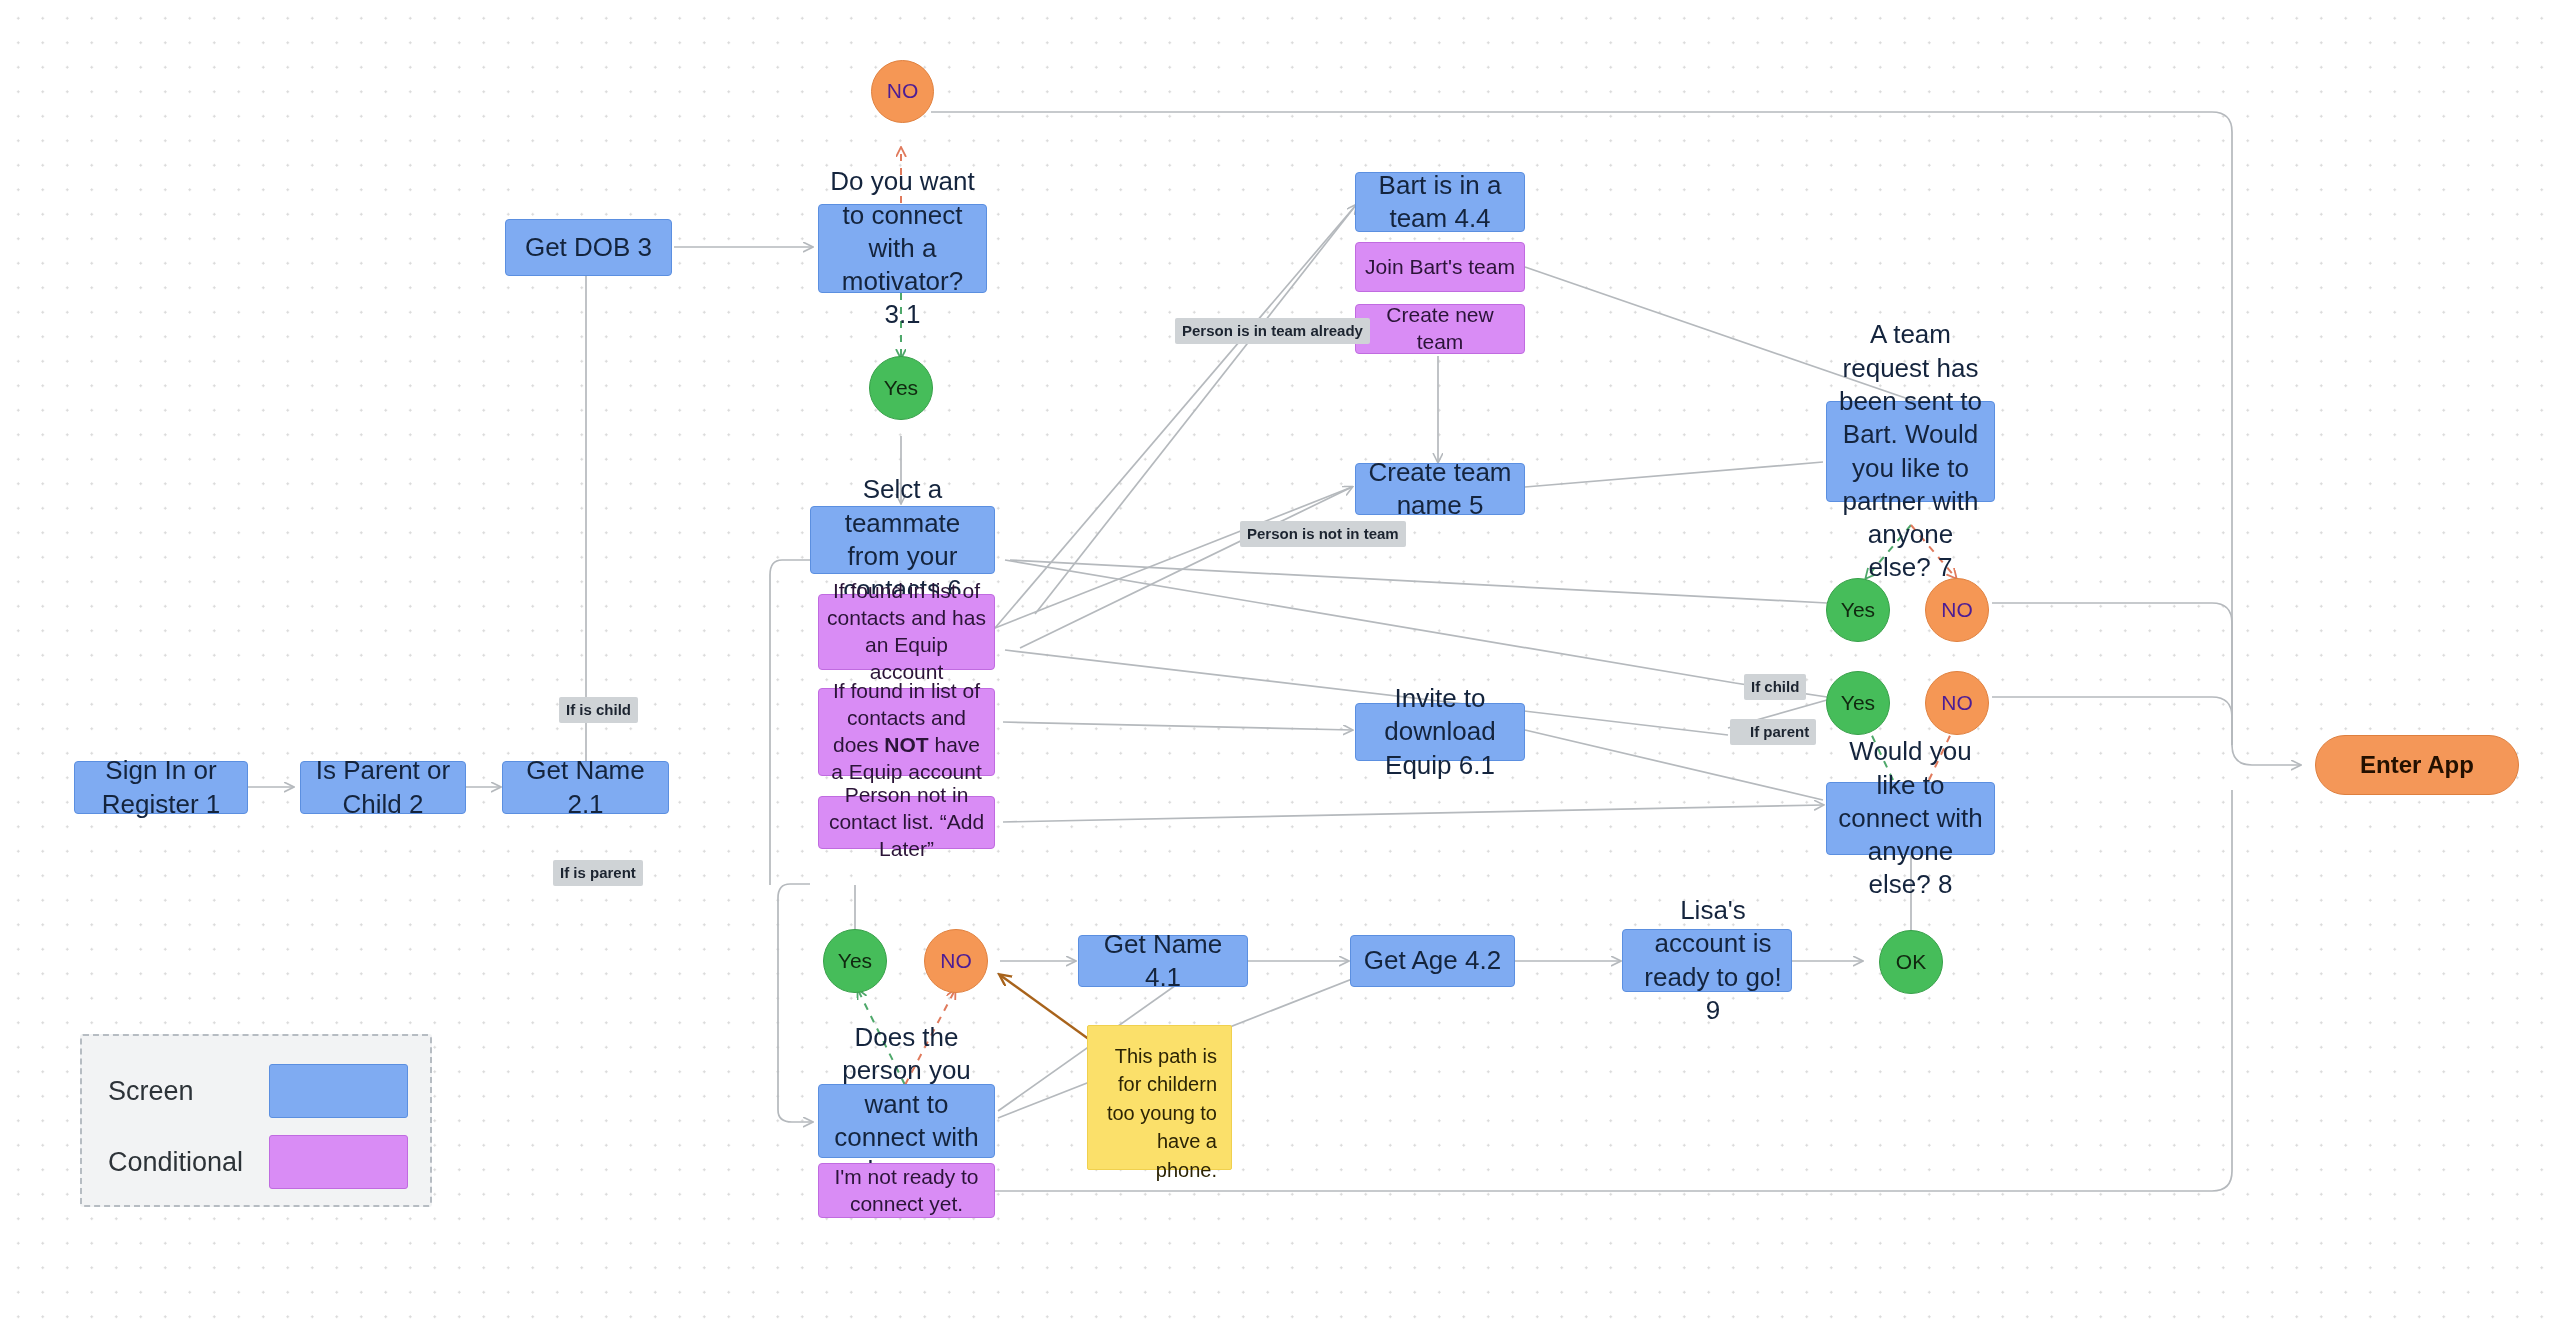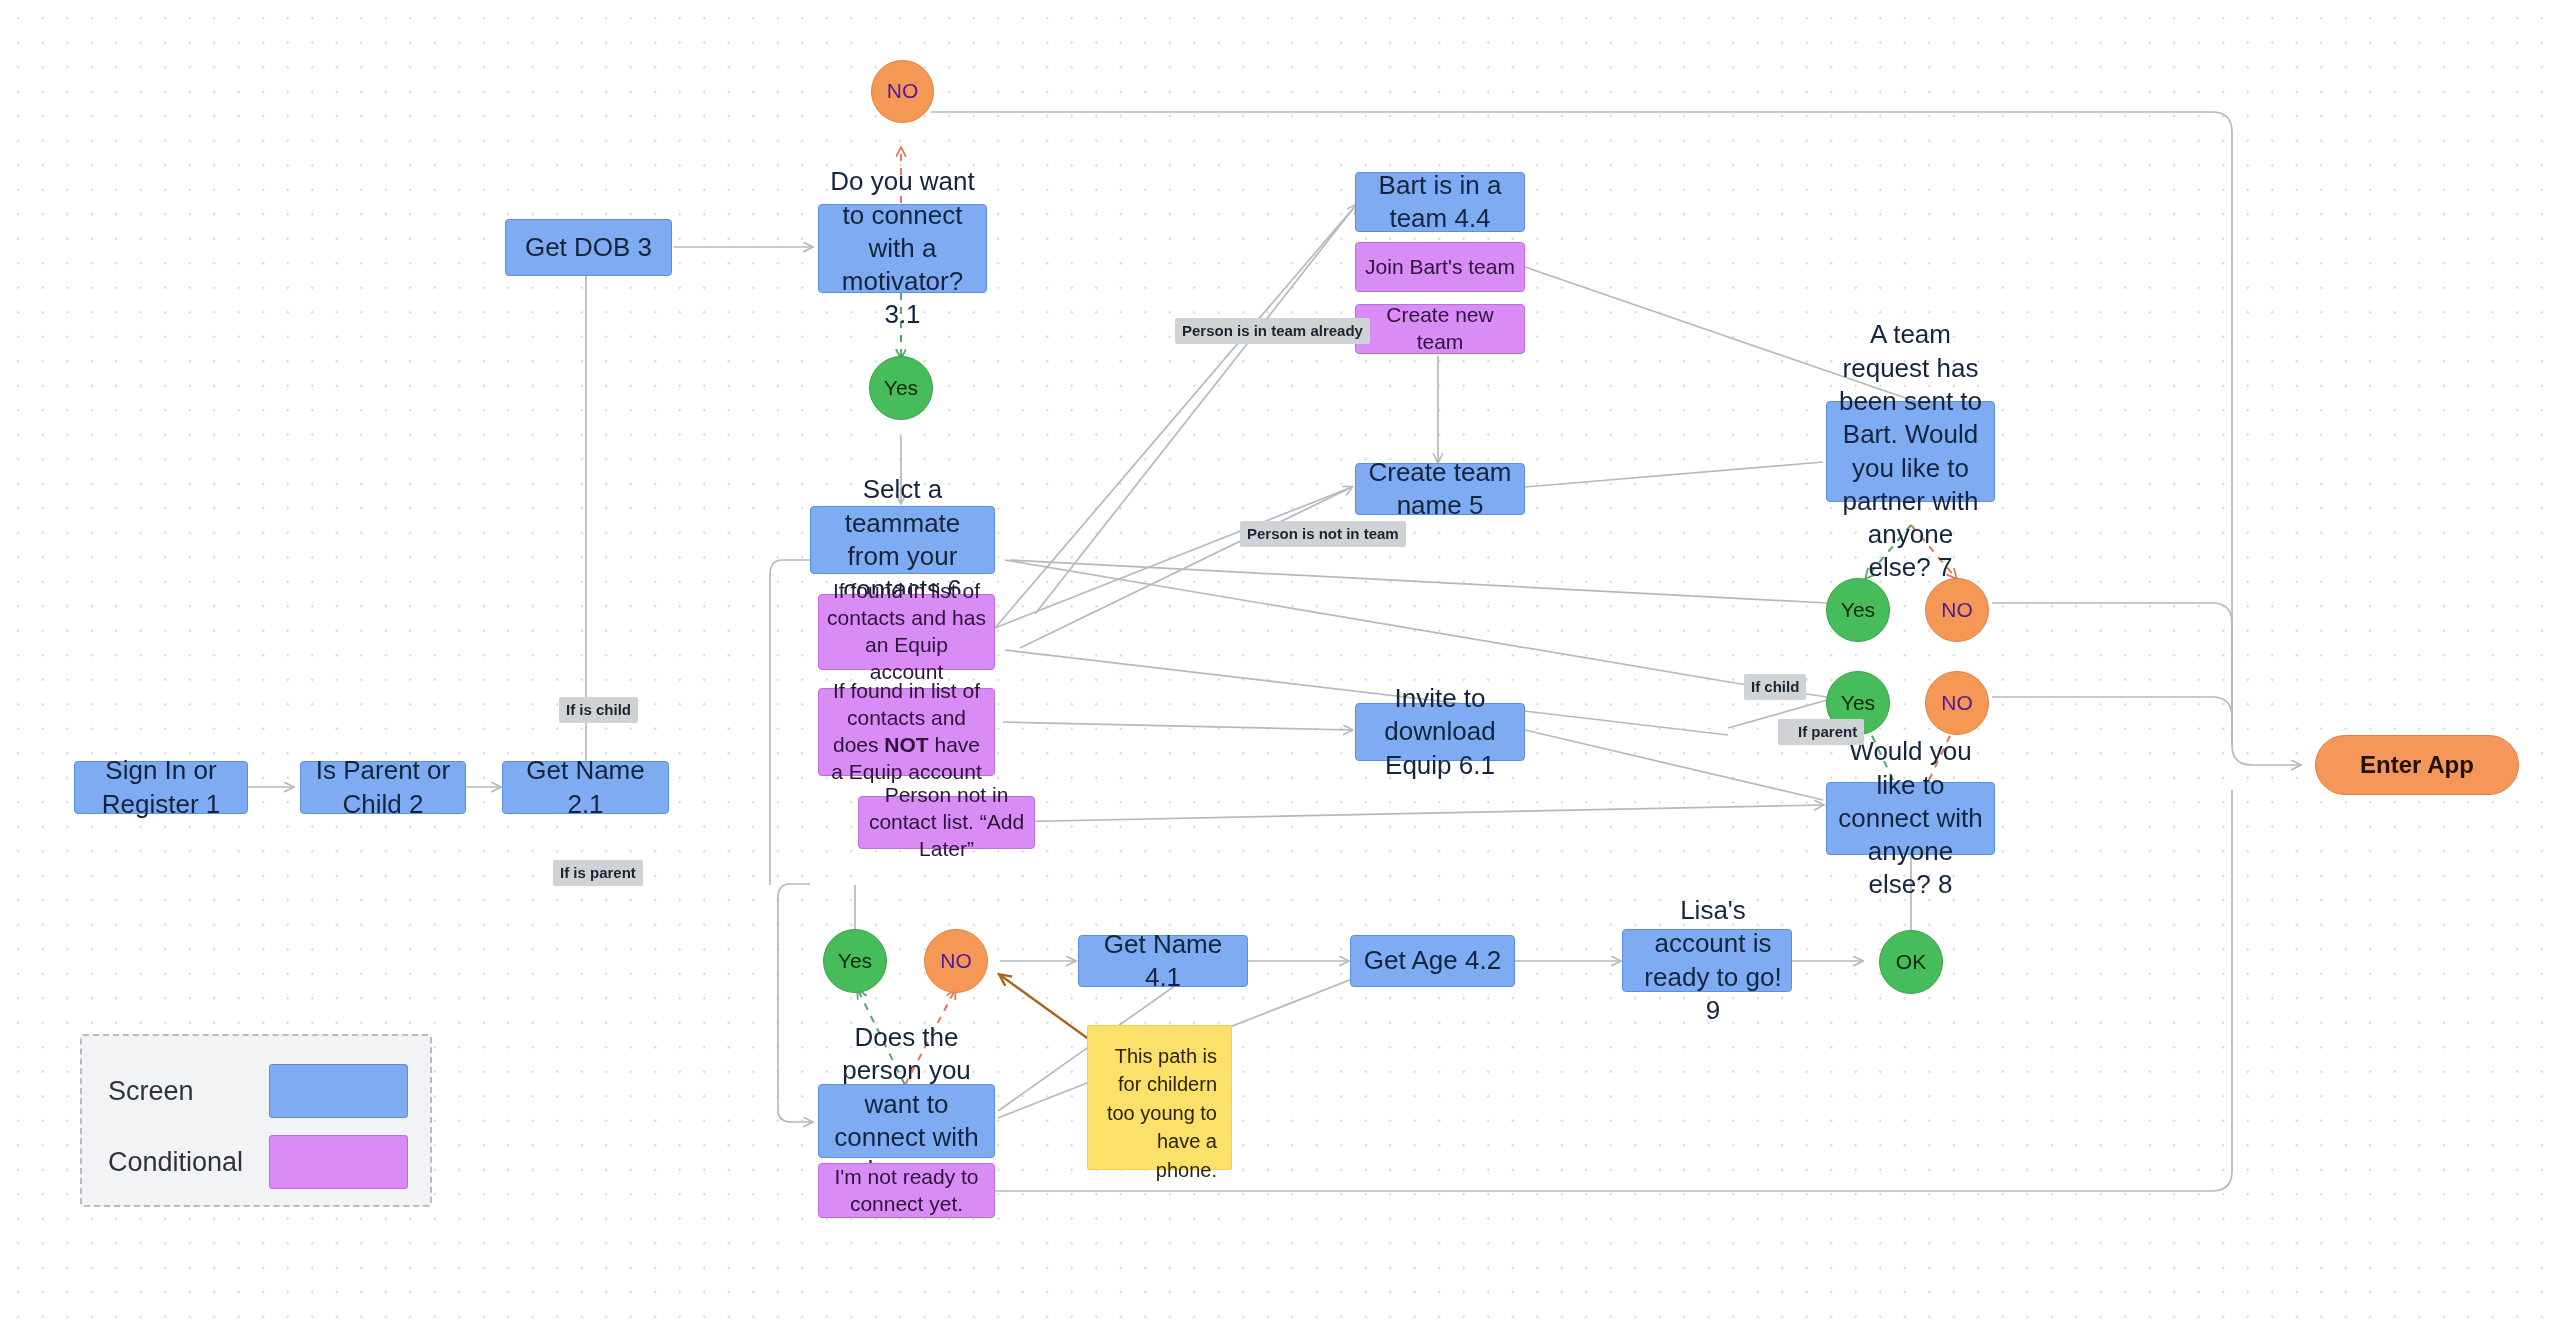--- a/index.html
+++ b/index.html
@@ -181,21 +181,21 @@
   <div class="node yes" style="left:869px;top:356px;width:64px;height:64px;">Yes</div>
 
   <div class="node screen" style="left:810px;top:506px;width:185px;height:68px;">Selct a teammate from your contacts 6</div>
 
   <div class="node cond" style="left:818px;top:594px;width:177px;height:76px;">If found in list of contacts and has an Equip account</div>
 
   <div class="node cond" style="left:818px;top:688px;width:177px;height:88px;">
     <span><span>If found in list of contacts and does </span><b>NOT</b><span> have a Equip account</span></span>
   </div>
 
-  <div class="node cond" style="left:818px;top:796px;width:177px;height:53px;margin-left:40px;">Person not in contact list. “Add Later”</div>
+  <div class="node cond" style="left:818px;top:796px;width:177px;height:53px;">Person not in contact list. “Add Later”</div>
 
   <div class="node screen" style="left:1355px;top:172px;width:170px;height:60px;">Bart is in a team 4.4</div>
 
   <div class="node cond" style="left:1355px;top:242px;width:170px;height:50px;">Join Bart's team</div>
 
   <div class="node cond" style="left:1355px;top:304px;width:170px;height:50px;">Create new team</div>
 
   <div class="node screen" style="left:1355px;top:463px;width:170px;height:52px;">Create team name 5</div>
 
   <div class="node screen" style="left:1826px;top:401px;width:169px;height:101px;">A team request has been sent to Bart. Would you like to partner with anyone else? 7</div>
@@ -235,21 +235,21 @@
   <div class="elabel" style="left:559px;top:697px;">If is child</div>
 
   <div class="elabel" style="left:553px;top:860px;">If is parent</div>
 
   <div class="elabel" style="left:1175px;top:318px;">Person is in team already</div>
 
   <div class="elabel" style="left:1240px;top:521px;">Person is not in team</div>
 
   <div class="elabel" style="left:1744px;top:674px;">If child</div>
 
-  <div class="elabel" style="left:1778px;top:719px;padding-left:20px;">If parent</div>
+  <div class="elabel" style="left:1730px;top:719px;padding-left:20px;">If parent</div>
 
   <div class="legend" style="left:80px;top:1034px;width:352px;height:173px;">
   </div>
   <div class="legend-row" style="left:108px;top:1061px;width:300px;height:60px;">
     <span class="legend-label">Screen</span>
     <span class="legend-swatch sw-screen"></span>
   </div>
   <div class="legend-row" style="left:108px;top:1132px;width:300px;height:60px;">
     <span class="legend-label">Conditional</span>
     <span class="legend-swatch sw-cond"></span>

